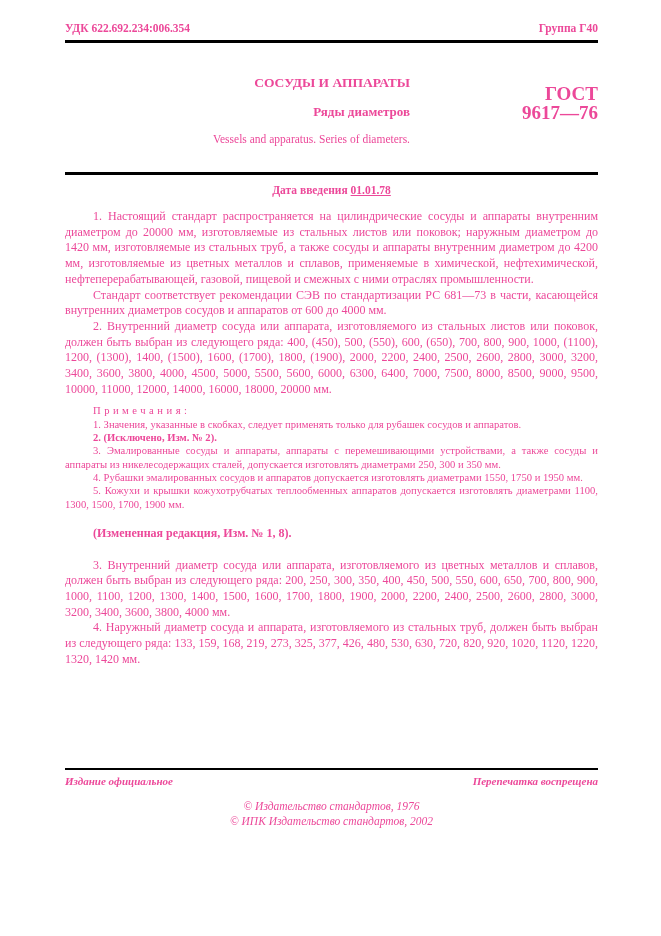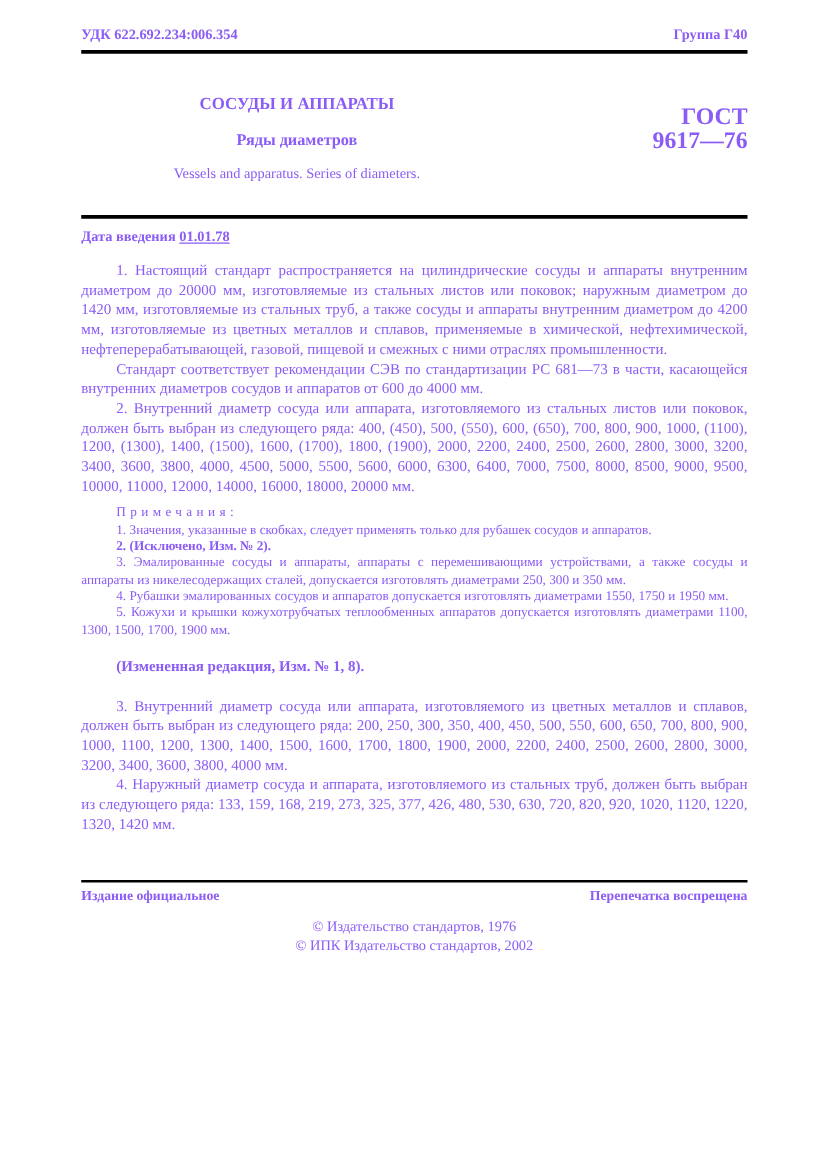--- a/index.html
+++ b/index.html
@@ -5,21 +5,21 @@
   html, body {
     margin: 0;
     padding: 0;
     background: #ffffff;
   }
   .page {
     position: relative;
     width: 661px;
     height: 936px;
     background: #ffffff;
-    color: #8b5cf6;
+    color: #ec4899;
     font-family: "Liberation Serif", serif;
     box-sizing: border-box;
     padding: 22px 63px 0 65px;
     overflow: hidden;
   }
   
   .topline {
     display: flex;
     justify-content: space-between;
     font-weight: bold;
@@ -40,21 +40,21 @@
     border: none;
   }
   .rule-thick { height: 3px; }
   .rule-1 { margin-top: 5px; }
   .title-area {
     display: flex;
     margin-top: 32px;
   }
   .left-titles {
     width: 345px;
-    text-align: center;
+    text-align: right;
   }
   .title-ru {
     font-weight: bold;
     font-size: 13.5px;
     line-height: 15px;
   }
   .subtitle-ru {
     font-weight: bold;
     font-size: 13px;
     margin-top: 14px;
@@ -66,21 +66,21 @@
   .gost-block {
     flex: 1;
     text-align: right;
     font-weight: bold;
     font-size: 19px;
     line-height: 19px;
     margin-top: 9px;
   }
   .rule-2 { margin-top: 27px; }
   .intro-date {
-    text-align: left;
+    text-align: center;
     font-weight: bold;
     font-size: 11.5px;
     margin-top: 9px;
   }
   .intro-date .underline { text-decoration: underline; }
   
   .content {
     margin-top: 13px;
     font-size: 12px;
     line-height: 15.7px;
@@ -101,21 +101,22 @@
   .amendment {
     font-weight: bold;
     margin-top: 15px !important;
   }
   .gap-top { margin-top: 16px !important; }
   
   .footer {
     position: absolute;
     left: 65px;
     right: 63px;
-    top: 704px;
+    top: 768px;
+    font-style: italic;
   }
   .footer-rule { height: 2px; background: #000; }
   .footer-line {
     display: flex;
     justify-content: space-between;
     font-weight: bold;
     font-size: 11px;
     margin-top: 5px;
   }
   .copyrights {

